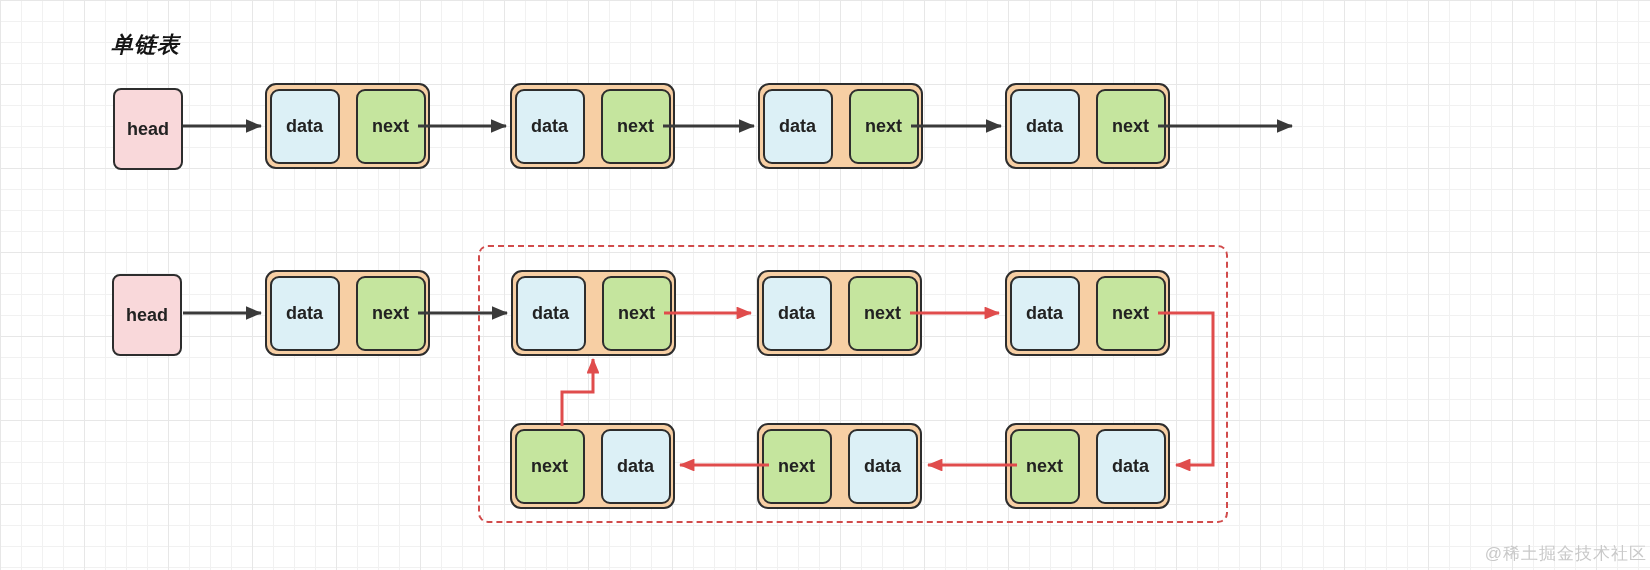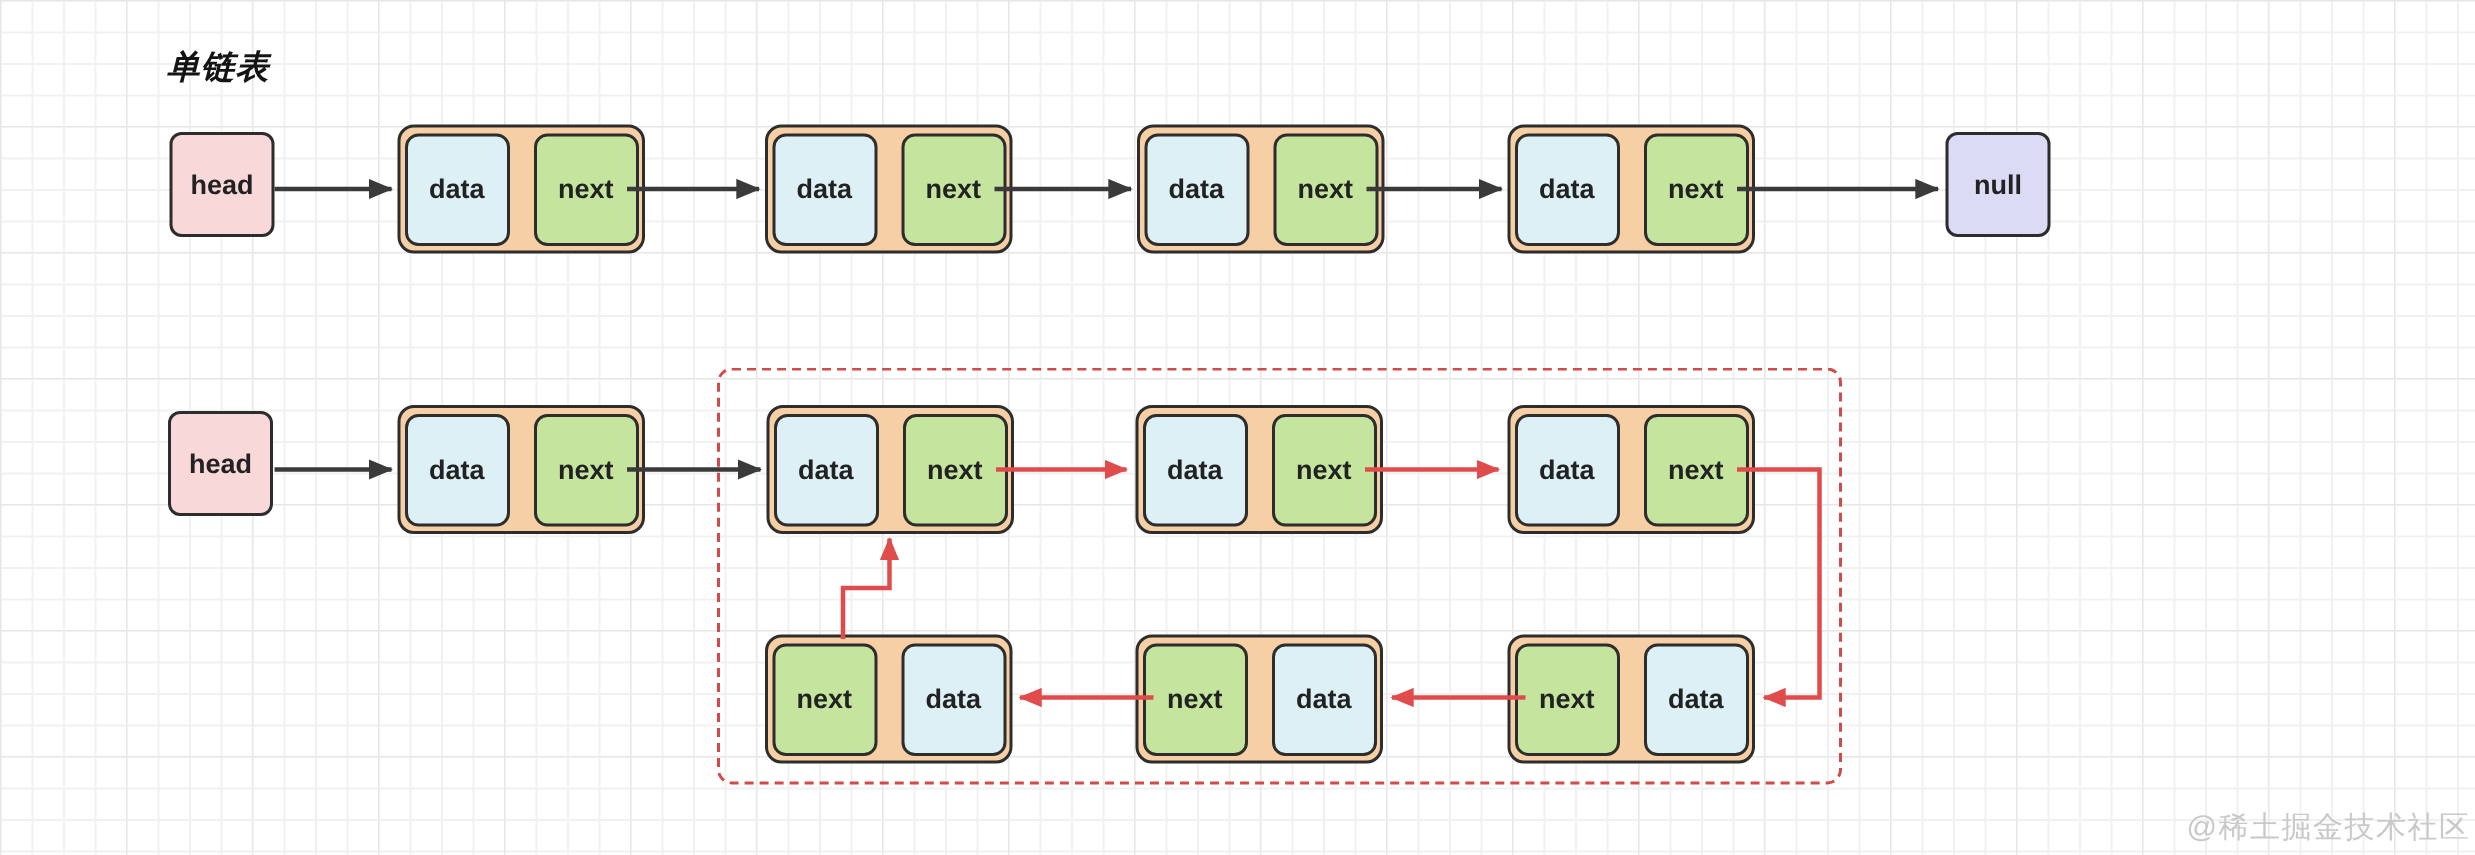--- a/index.html
+++ b/index.html
@@ -12,21 +12,21 @@
       linear-gradient(90deg, var(--c-grid_major,#e7e7e7) 1px, transparent 1px),
       linear-gradient(var(--c-grid_minor,#f1f1f1) 1px, transparent 1px),
       linear-gradient(90deg, var(--c-grid_minor,#f1f1f1) 1px, transparent 1px);
     background-size:84px 84px,84px 84px,21px 21px,21px 21px;
   }
   .title{
     position:absolute;left:111px;top:30px;
     font-size:22px;font-weight:bold;font-style:italic;color:#141414;letter-spacing:1px;
   }
   .box{
-    position:absolute;box-sizing:border-box;width:70px;height:70px;
+    position:absolute;box-sizing:border-box;width:70px;height:82px;
     border:2.5px solid var(--c-border,#2d2d2d);border-radius:8px;
     display:flex;align-items:center;justify-content:center;
     font-size:18px;font-weight:bold;color:var(--c-text,#222);text-align:right;
   }
   .head{background:var(--c-head,#f9d8da);}
   .nullbox{background:var(--c-null_box,#dbdbf5);}
   .node{
     position:absolute;box-sizing:border-box;width:165px;height:86px;
     background:var(--c-frame,#f7cfa4);
     border:2.5px solid var(--c-border,#2d2d2d);border-radius:11px;
@@ -44,21 +44,21 @@
     position:absolute;left:478px;top:245px;width:750px;height:278px;box-sizing:border-box;
     border:2px dashed var(--c-dash,#d14b4b);border-radius:10px;
   }
   .overlay{position:absolute;left:0;top:0;pointer-events:none;}
   .arrow-black{stroke:var(--c-black,#3a3a3a);stroke-width:3;fill:none;}
   .arrow-red{stroke:var(--c-red,#e04c4c);stroke-width:3;fill:none;}
   .head-black{fill:var(--c-black,#3a3a3a);}
   .head-red{fill:var(--c-red,#e04c4c);}
   .watermark{
     position:absolute;right:3px;bottom:5px;
-    font-size:20px;color:var(--c-watermark_color,#c9c9c9);letter-spacing:1px;
+    font-size:17px;color:var(--c-watermark_color,#c9c9c9);letter-spacing:1px;
   }
 </style>
 </head>
 <body>
 
 <div class="canvas">
 
   <div class="title">单链表</div>
 
   <div class="dashed"></div>
@@ -77,23 +77,20 @@
   </div>
   <div class="node" style="left:758px;top:83px">
     <div class="cell data">data</div>
     <div class="cell next">next</div>
   </div>
   <div class="node" style="left:1005px;top:83px">
     <div class="cell data">data</div>
     <div class="cell next">next</div>
   </div>
 
-  <div class="box nullbox" style="left:1297px;top:88px">
-      <span>null</span>
-    </div>
 
   <div class="box head" style="left:112px;top:274px">
       <span>head</span>
     </div>
 
   <div class="node" style="left:265px;top:270px">
     <div class="cell data">data</div>
     <div class="cell next">next</div>
   </div>
   <div class="node" style="left:511px;top:270px">

